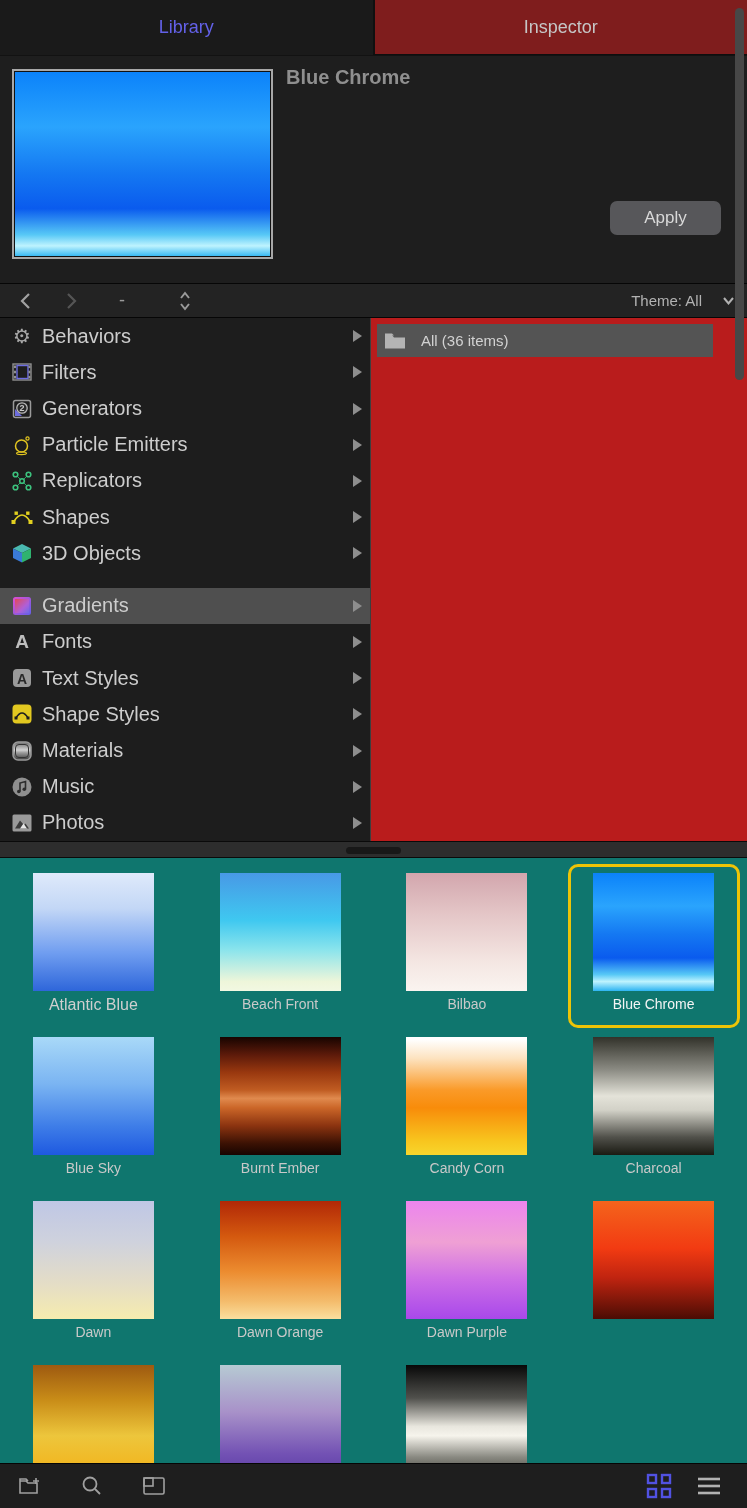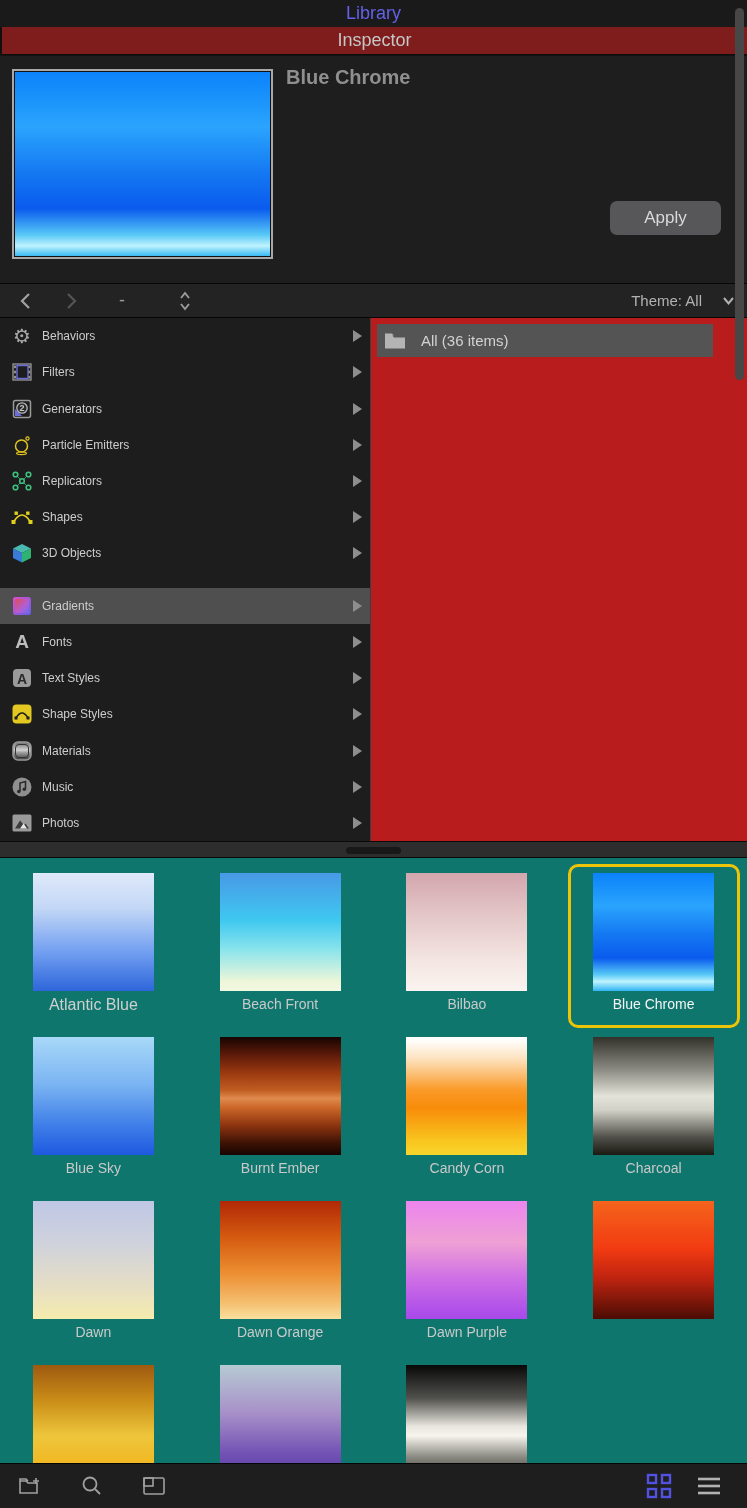--- a/index.html
+++ b/index.html
@@ -1,20 +1,20 @@
 <!DOCTYPE html>
 <html><head>
 <meta charset="utf-8">
 <style>
   html,body{margin:0;padding:0;background:#000;}
   *{box-sizing:border-box;font-family:"Liberation Sans","DejaVu Sans",sans-serif;}
   .window{position:relative;width:747px;height:1508px;background:#1d1d1d;overflow:hidden;color:#ccc;}
 
   
-  .tabbar{position:absolute;left:0;top:0;width:747px;height:56px;display:flex;border-bottom:1px solid #121212;flex-direction:column;}
+  .tabbar{position:absolute;left:0;top:0;width:747px;height:56px;display:flex;border-bottom:1px solid #121212;}
   .tab{flex:1;display:flex;align-items:center;justify-content:center;font-size:18px;cursor:default;}
   .tab-library{background:#1a1a1a;color:#6361e8;}
   .tab-inspector{background:#7f1d1d;color:#c6c6c6;border-left:2px solid #101010;border-bottom:1px solid #0e0e0e;}
 
   
   .preview{position:absolute;left:0;top:56px;width:747px;height:227px;background:#1e1e1e;}
   .thumb{position:absolute;left:12px;top:13px;width:261px;height:190px;border:2px solid #a8a8a8;box-shadow:inset 0 0 0 1px #111;}
   .preview-title{position:absolute;left:286px;top:10px;font-size:20px;font-weight:bold;color:#8f8f8f;}
   .apply-btn{position:absolute;right:26px;top:145px;width:111px;height:34px;background:#57575a;border:none;border-radius:7px;color:#d9d9d9;font-size:17px;}
 
@@ -23,21 +23,21 @@
   .nav-ico{display:inline-flex;align-items:center;justify-content:center;width:22px;height:22px;}
   .nav-back{margin-left:14px;} .nav-fwd{margin-left:24px;} .nav-minus{margin-left:30px;color:#9a9a9a;font-size:18px;width:20px;text-align:center;} .nav-stepper{margin-left:42px;}
   .theme-chooser{margin-left:auto;margin-right:12px;display:flex;align-items:center;gap:20px;color:#b2b2b2;font-size:15px;}
 
   
   .browser{position:absolute;left:0;top:318px;width:747px;height:523px;display:flex;}
   .sidebar{width:371px;height:100%;border-right:1px solid #3e3e3e;display:flex;flex-direction:column;background:#1d1d1d;}
   .side-row{flex:1;display:flex;align-items:center;padding:0 8px 0 10px;}
   .side-row.selected{background:#4f4f4f;margin-top:16px;}
   .side-ico{width:24px;height:24px;display:flex;align-items:center;justify-content:center;margin-right:8px;flex:none;}
-  .side-label{font-size:12px;color:#cdcdcd;white-space:nowrap;}
+  .side-label{font-size:20px;color:#cdcdcd;white-space:nowrap;}
   .disclosure{margin-left:auto;width:0;height:0;border-top:6px solid transparent;border-bottom:6px solid transparent;border-left:9px solid #8e8e8e;}
   .rightpane{flex:1;height:100%;background:#b91c1c;padding-top:6px;}
   .folder-row{margin-left:6px;width:336px;height:33px;background:#545454;display:flex;align-items:center;padding-left:6px;gap:6px;}
   .folder-label{font-size:15px;color:#d2d2d2;}
 
   
   .splitter{position:absolute;left:0;top:841px;width:747px;height:17px;background:#2d2d2d;border-top:1px solid #0a0a0a;border-bottom:1px solid #0a0a0a;}
   .splitter-handle{position:absolute;left:346px;top:5px;width:55px;height:7px;background:#181818;border-radius:4px;}
 
   

